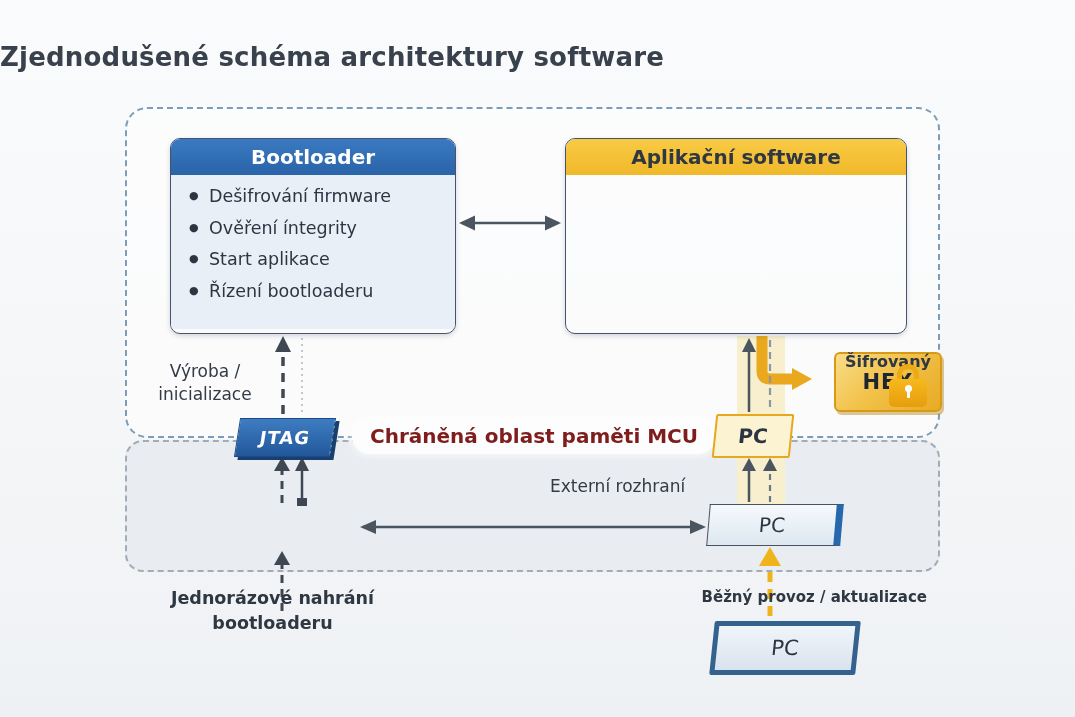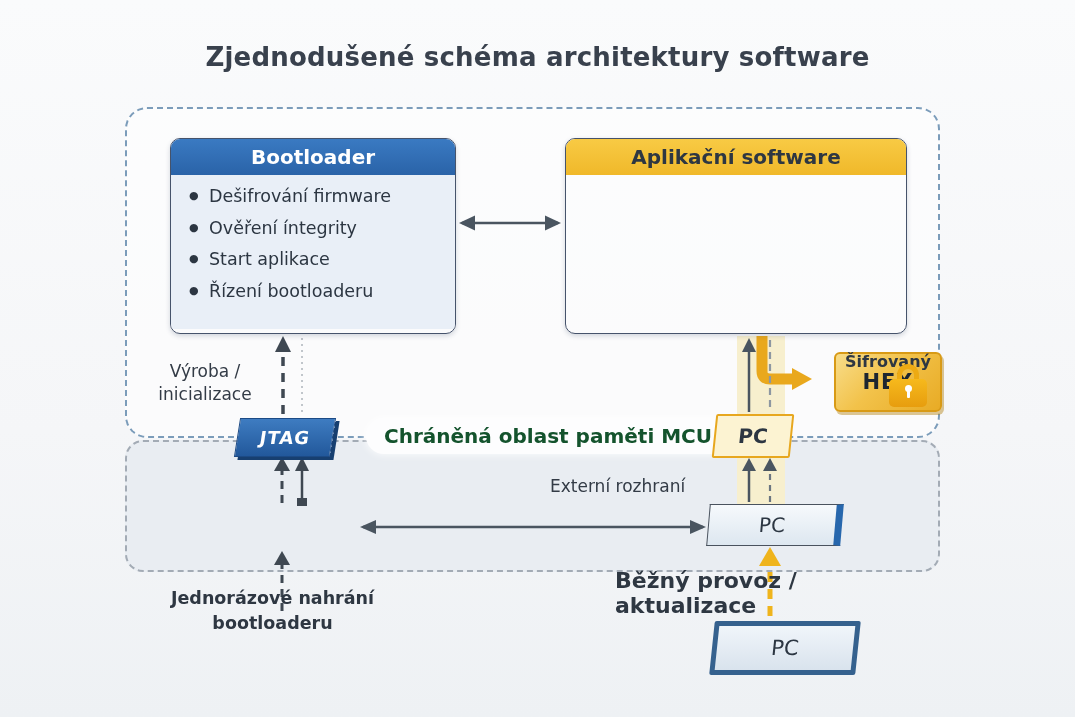--- a/index.html
+++ b/index.html
@@ -1,18 +1,18 @@
 <!DOCTYPE html>
 <html><head>
 <meta charset="utf-8">
 <style>
   html,body { margin:0; padding:0; background:#f4f5f7; font-family:"DejaVu Sans","Liberation Sans",sans-serif; }
   .canvas { position:relative; width:1075px; height:717px; background:linear-gradient(180deg,#fafbfc 0%,#f5f6f8 60%,#eef1f4 100%); overflow:hidden; }
 
-  .title { position:absolute; top:42px; left:0; width:100%; text-align:center; font-size:26px; font-weight:bold; color:#39414d; letter-spacing:.2px; }
+  .title { position:absolute; top:42px; left:0; width:100%; font-size:26px; font-weight:bold; color:#39414d; letter-spacing:.2px; }
 
   .mcu-area { position:absolute; left:125px; top:107px; width:811px; height:327px; border:2px dashed #7b9cba; border-radius:22px; background:rgba(255,255,255,.55); z-index:0; }
   .ext-area { position:absolute; left:125px; top:440px; width:811px; height:128px; border:2px dashed #a3abb5; border-radius:18px; background:#e9edf2; z-index:0; }
 
   .overlay { position:absolute; left:0; top:0; z-index:2; pointer-events:none; }
 
   .node-box { position:absolute; border:1.5px solid #46536b; border-radius:10px; overflow:hidden; box-shadow:0 2px 5px rgba(40,60,90,.20); z-index:3; }
   .bootloader { left:170px; top:138px; width:284px; height:194px; }
   .application { left:565px; top:138px; width:340px; height:194px; }
   .node-head { height:36px; display:flex; align-items:center; justify-content:center; font-weight:bold; font-size:20px; }
@@ -21,21 +21,21 @@
   .node-body { height:calc(100% - 40px); padding:9px 0 0 14px; box-sizing:border-box; }
   .bootloader .node-body { background:#e9eff7; }
   .application .node-body { background:#fbf7dc; }
   ul.bullets { list-style:none; margin:2px 0 0; padding:0; }
   ul.bullets li { position:relative; padding-left:24px; font-size:17.5px; color:#2c3642; margin-bottom:11.5px; }
   ul.bullets li::before { content:"●"; position:absolute; left:4px; top:3px; font-size:11px; color:#2c3642; }
   .it { font-style:italic; }
 
   .jtag { position:absolute; left:237px; top:418px; width:94px; height:37px; background:linear-gradient(180deg,#3e7cc1,#22589b); border:1px solid #1c4a85; box-shadow:4px 3px 0 #173f70; transform:skewX(-9deg); display:flex; align-items:center; justify-content:center; color:#fff; font-weight:bold; font-size:18px; letter-spacing:1px; z-index:3; }
 
-  .mcu-label { position:absolute; left:366px; top:418px; height:36px; padding:0 18px; background:#fdfdfe; border-radius:18px; display:flex; align-items:center; font-weight:bold; font-size:20px; color:#14532d; z-index:3; box-shadow:0 0 8px rgba(255,255,255,.95); }
+  .mcu-label { position:absolute; left:352px; top:418px; height:36px; padding:0 18px; background:#fdfdfe; border-radius:18px; display:flex; align-items:center; font-weight:bold; font-size:20px; color:#7f1d1d; z-index:3; box-shadow:0 0 8px rgba(255,255,255,.95); }
 
   .pc-gateway { position:absolute; left:714px; top:414px; width:74px; height:40px; background:#fcf3d2; border:2.5px solid #e7a71f; transform:skewX(-6deg); display:flex; align-items:center; justify-content:center; font-weight:bold; font-size:20px; color:#2c3642; z-index:3; border-radius:2px; }
 
   .hex-box { position:absolute; left:834px; top:352px; width:104px; height:56px; background:linear-gradient(135deg,#f8dd8a 0%,#f2c24a 45%,#e8ab25 100%); border:2px solid #d89a16; border-radius:6px; z-index:3; display:flex; flex-direction:column; align-items:center; justify-content:flex-start; line-height:1.05; box-shadow:2px 3px 0 rgba(180,130,20,.45); }
   .hex-line1 { font-size:16px; font-weight:bold; color:#2e3742; }
   .hex-line2 { font-size:21px; font-weight:bold; color:#1e2630; letter-spacing:1px; }
 
   .lock { position:absolute; left:889px; top:364px; width:38px; height:43px; z-index:4; }
   .lock-shackle { position:absolute; left:8px; top:0; width:22px; height:20px; border:5px solid #edaa13; border-bottom:none; border-radius:11px 11px 0 0; box-sizing:border-box; }
   .lock-body { position:absolute; left:0; top:15px; width:38px; height:28px; background:linear-gradient(180deg,#f6b91c,#e79d0e); border-radius:5px; }
@@ -45,21 +45,21 @@
   .prog-box { position:absolute; left:205px; top:505px; width:152px; height:43px; background:linear-gradient(180deg,#f4f8fc,#e2eaf2); border:1.5px solid #5a626d; display:flex; align-items:center; justify-content:center; font-size:19px; color:#2c3642; z-index:3; border-radius:2px; }
 
   .ext-pc { position:absolute; left:708px; top:504px; width:126px; height:40px; background:linear-gradient(180deg,#f6f9fc,#dde7f0); border:1.5px solid #49525e; border-right:7px solid #2767ad; transform:skewX(-5deg); display:flex; align-items:center; justify-content:center; font-size:20px; color:#2c3642; z-index:3; }
 
   .bottom-pc { position:absolute; left:712px; top:621px; width:136px; height:44px; background:linear-gradient(180deg,#f0f5fa,#d9e3ed); border:5px solid #35618e; transform:skewX(-6deg); display:flex; align-items:center; justify-content:center; font-size:21px; color:#2c3642; z-index:3; border-radius:2px; }
 
   .caption { position:absolute; color:#333b46; z-index:3;text-align:right; }
   .vyroba { left:140px; top:360px; width:130px; text-align:center; font-size:17px; line-height:1.35; }
   .ext-label { left:550px; top:476px; font-size:17px; }
   .cap-left { left:150px; top:586px; width:245px; text-align:center; font-weight:bold; font-size:17.5px; line-height:1.4; color:#2e3742; }
-  .cap-right { left:615px; top:568px; width:312px; text-align:left; font-weight:bold; font-size:22px; color:#2e3742; }
+  .cap-right { left:615px; top:588px; width:312px; text-align:right; font-weight:bold; font-size:15px; color:#2e3742; }
 </style>
 </head>
 <body>
 
 <div class="canvas">
 
   <div class="title">Zjednodušené schéma architektury software</div>
 
   <div class="mcu-area"></div>
   <div class="ext-area"></div>

